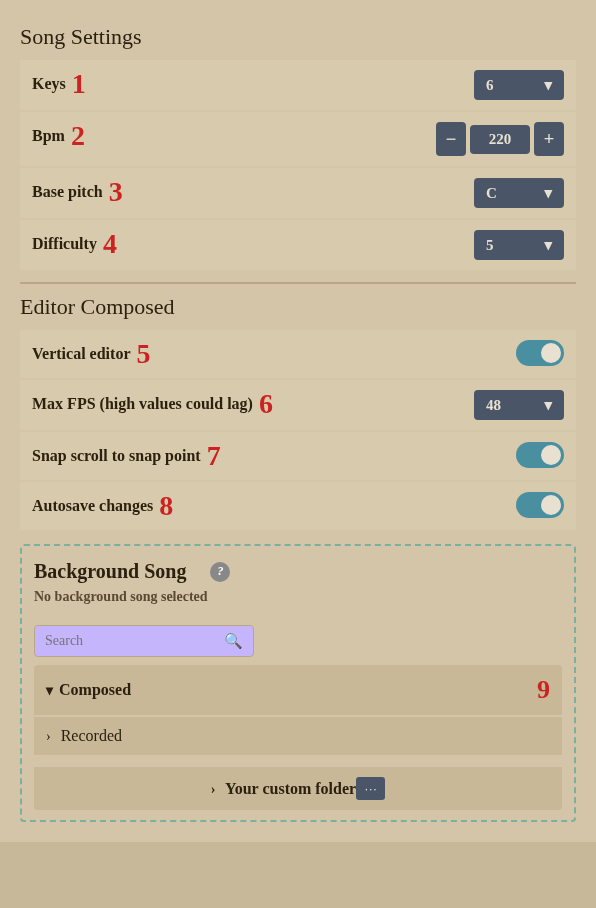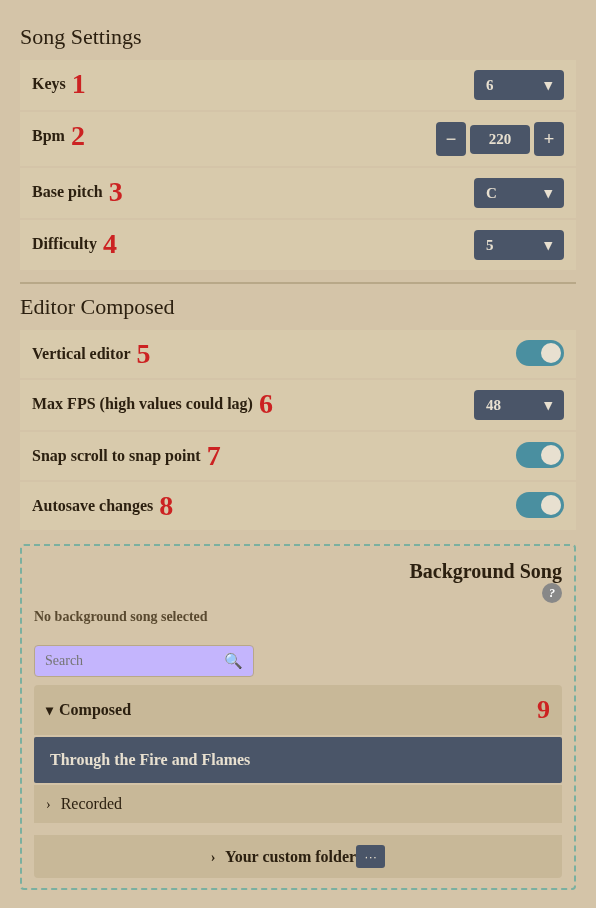--- a/index.html
+++ b/index.html
@@ -145,24 +145,23 @@
       padding: 14px 12px 10px 12px;
       margin-top: 14px;
       background: #d4c4a8;
     }
 
     .bg-song-title {
       font-size: 20px;
       font-weight: bold;
       color: #2c2010;
       display: flex;
-      align-items: flex-end;
-      gap: 0;
+      align-items: center;
+      gap: 24px;
       margin-bottom: 6px;
-      flex-direction: column;
     }
 
     .help-icon {
       width: 20px;
       height: 20px;
       background: #888;
       border-radius: 50%;
       display: inline-flex;
       align-items: center;
       justify-content: center;
@@ -384,21 +383,20 @@
     </div>
 
     <div class="song-list-container">
 
       <div class="folder-row">
         <span class="folder-arrow">▾</span>
         <span>Composed</span>
         <span class="folder-number">9</span>
       </div>
 
-      <div class="song-item">Through the Fire and Flames</div>
 
       <div class="folder-recorded">
         <span class="folder-arrow">›</span>
         <span>Recorded</span>
       </div>
 
       <div class="folder-custom">
         <span>
           <span class="folder-arrow">›</span>
           <span>Your custom folder</span>

